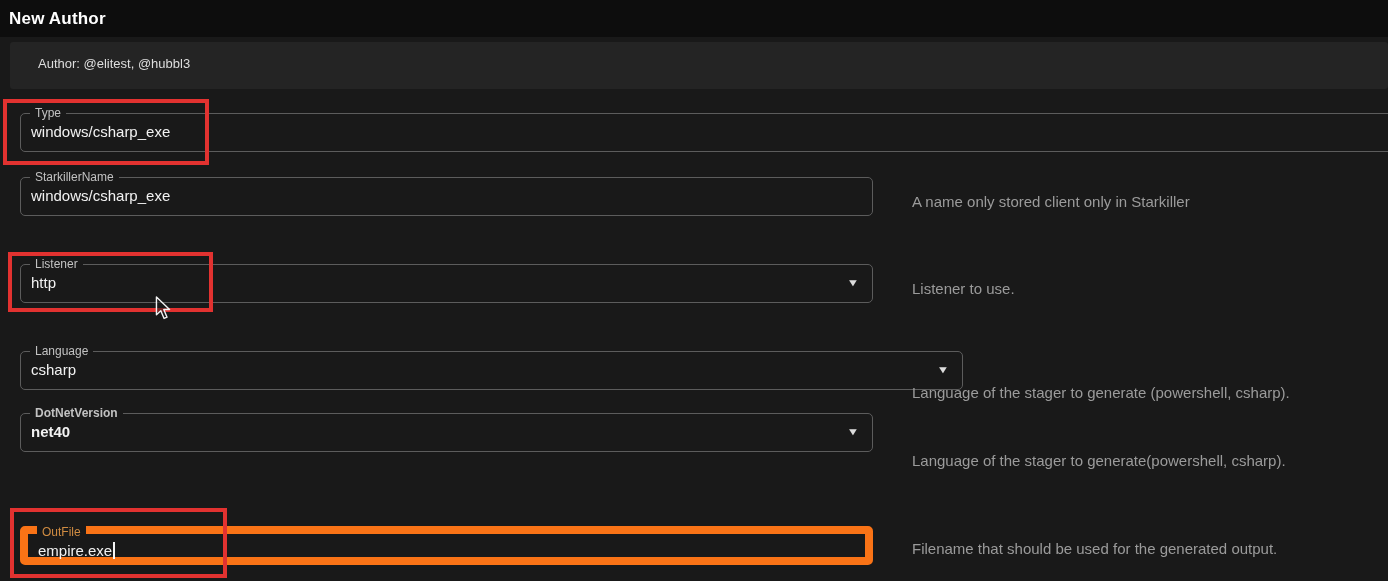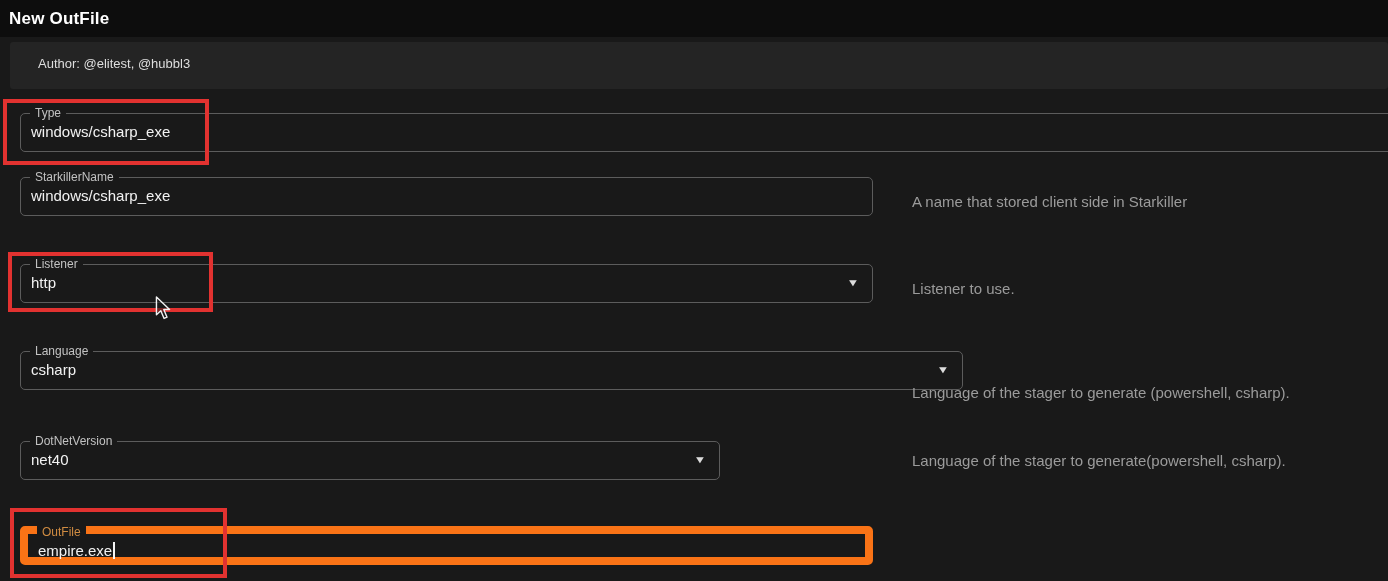--- a/index.html
+++ b/index.html
@@ -38,21 +38,21 @@
     font-size:15px; color:#f2f2f2; white-space:nowrap;
   }
   .field .arrow {
     position:absolute; right:14px; top:13px; font-size:10px; color:#dcdcdc;
     line-height:10px; transform:scaleX(1.3);
   }
   #f-type    { top:113px; width:1385px; }
   #f-name    { top:177px; width:853px; }
   #f-listener{ top:264px; width:853px; }
   #f-language{ top:351px; width:943px; }
-  #f-dotnet  { top:441px; width:700px; }
+  #f-dotnet  { top:413px; width:853px;font-weight:bold; }
   #f-outfile {
     top:526px; width:853px; border:8px solid #f97316;
   }
   #f-outfile .flabel { color:#d08c42; top:-9px; }
   #f-outfile .fvalue { top:-1px; }
   .caret {
     display:inline-block; width:2px; height:17px; background:#f5f5f5;
     vertical-align:middle; margin-left:1px; margin-top:-3px;
   }
   .desc {
@@ -72,37 +72,37 @@
   #rb-listener{ left:8px;  top:252px; width:205px; height:60px; }
   #rb-outfile { left:10px; top:508px; width:217px; height:70px; }
   .cursor { position:absolute; left:155px; top:296px; z-index:9; }
 </style>
 </head>
 <body>
 
 <div class="screen">
 
   <div class="titlebar">
-    <span class="title">New OutFile</span>
+    <span class="title">New Author</span>
   </div>
 
   <div class="author-card">
     <span>Author: @elitest, @hubbl3</span>
   </div>
 
   <div class="field" id="f-type">
     <span class="flabel">Type</span>
     <span class="fvalue">windows/csharp_exe</span>
   </div>
 
   <div class="field" id="f-name">
     <span class="flabel">StarkillerName</span>
     <span class="fvalue">windows/csharp_exe</span>
   </div>
-  <div class="desc" id="d-name">A name that stored client side in Starkiller</div>
+  <div class="desc" id="d-name">A name only stored client only in Starkiller</div>
 
   <div class="field" id="f-listener">
     <span class="flabel">Listener</span>
     <span class="fvalue">http</span>
     <span class="arrow">▼</span>
   </div>
   <div class="desc" id="d-listener">Listener to use.</div>
 
   <div class="field" id="f-language">
     <span class="flabel">Language</span>
@@ -115,20 +115,21 @@
     <span class="flabel">DotNetVersion</span>
     <span class="fvalue">net40</span>
     <span class="arrow">▼</span>
   </div>
   <div class="desc" id="d-dotnet">Language of the stager to generate(powershell, csharp).</div>
 
   <div class="field" id="f-outfile">
     <span class="flabel">OutFile</span>
     <span class="fvalue"><span>empire.exe</span><span class="caret"></span></span>
   </div>
+  <div class="desc" id="d-outfile">Filename that should be used for the generated output.</div>
 
   <div class="redbox" id="rb-type"></div>
   <div class="redbox" id="rb-listener"></div>
   <div class="redbox" id="rb-outfile"></div>
 
   <svg class="cursor" width="16" height="24" viewBox="0 0 14 22">
     <polygon points="1,1 1,17.2 5,13.6 8,20.6 10.7,19.4 7.7,12.4 13,12.4" fill="rgba(25,25,25,0.55)" stroke="#f2f2f2" stroke-width="1.3" stroke-linejoin="round"></polygon>
   </svg>
 
 </div>

